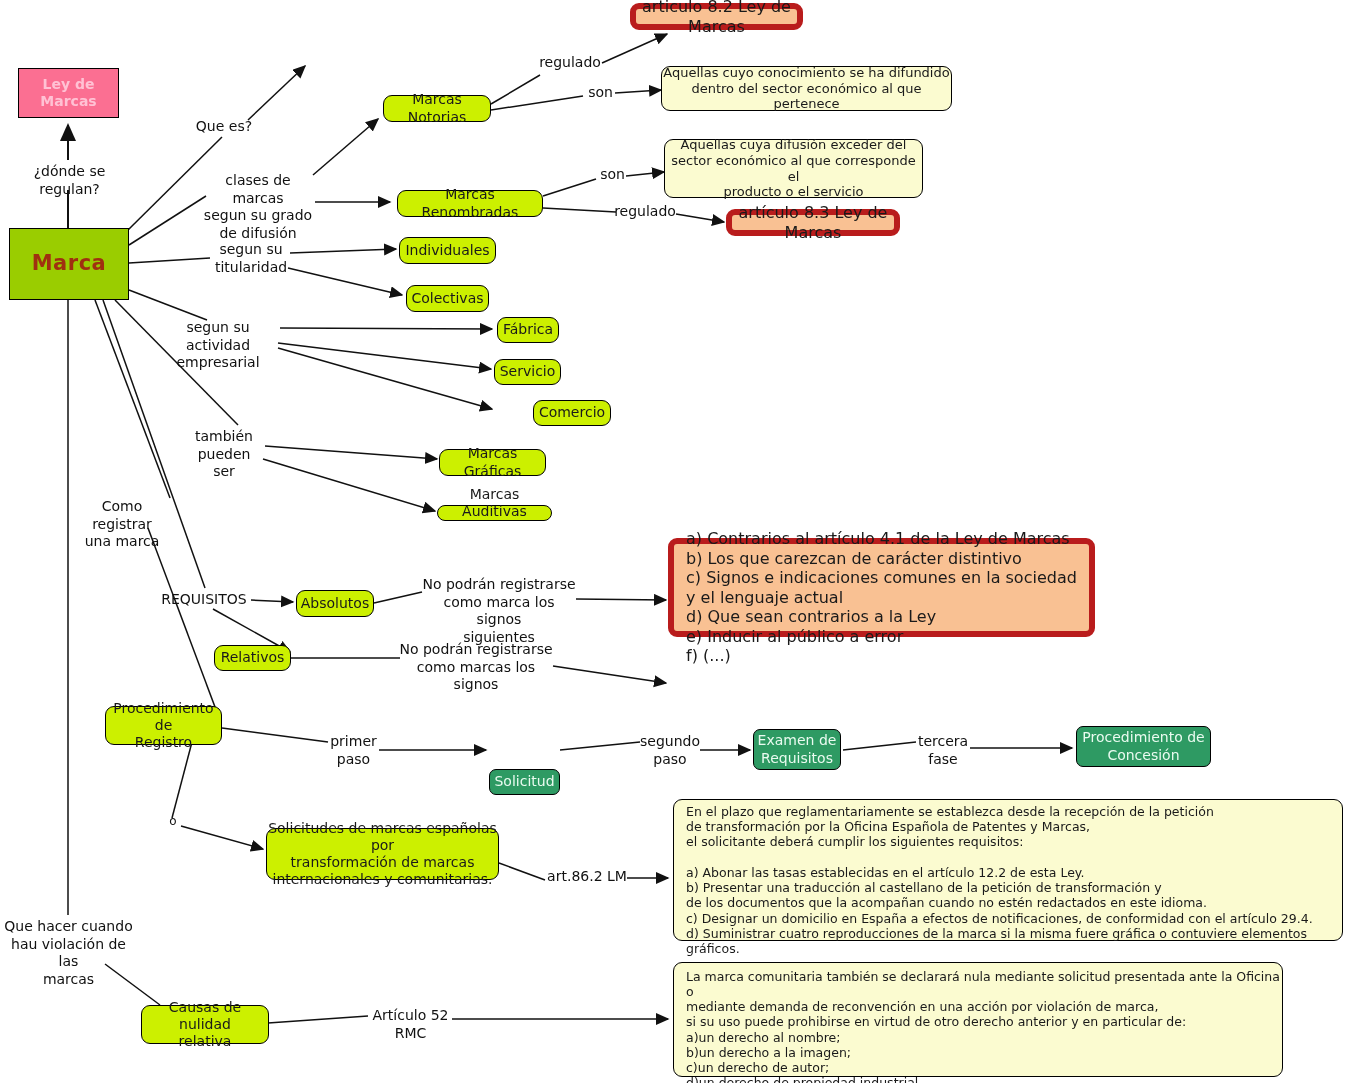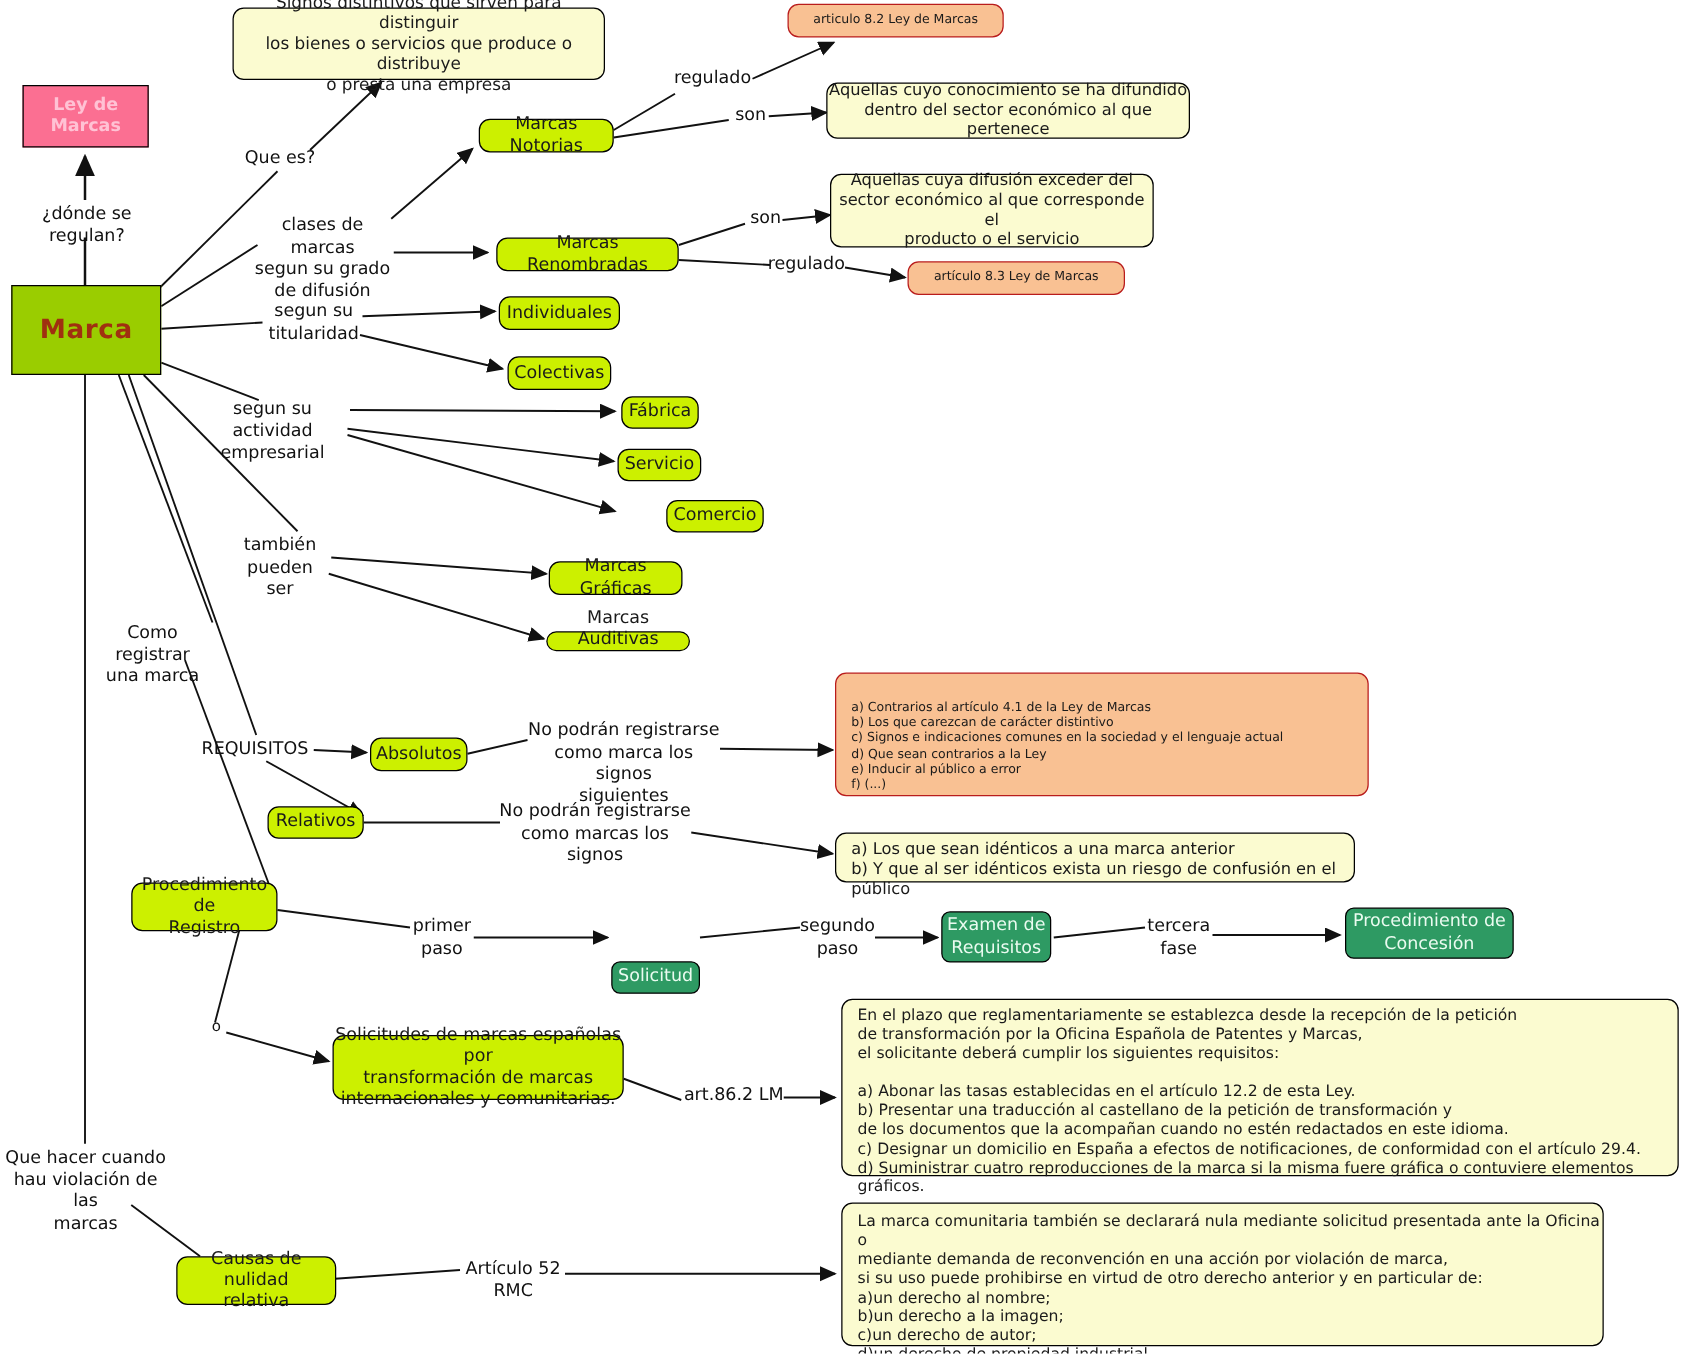--- a/index.html
+++ b/index.html
@@ -60,24 +60,24 @@
   }
   .n-cream {
     background: #FBFBD0;
     border: 1px solid #000000;
     border-radius: 9px;
     color: #1a1a1a;
     font-size: 13px;
   }
   .n-orange {
     background: #F9C193;
-    border: 1px solid #b91c1c;
+    border: 6px solid #b91c1c;
     border-radius: 9px;
     color: #1a1a1a;
-    font-size: 10px;
+    font-size: 16px;
   }
   .n-teal {
     background: #2E9A63;
     border: 1px solid #000000;
     border-radius: 7px;
     color: #EAFBF0;
     font-size: 14px;
   }
   .n-left {
     justify-content: flex-start;
@@ -181,25 +181,20 @@
   </svg>
 
   <div class="node n-law" style="left:18px; top:68px; width:101px; height:50px;">
     <span>Ley de Marcas</span>
   </div>
 
   <div class="node n-root" style="left:9px; top:228px; width:120px; height:72px;text-align:center;">
     <span>Marca</span>
   </div>
 
-  <div class="node n-cream" style="left:186px; top:6px; width:298px; height:58px; font-size:13.5px;">
-    <span>Signos distintivos que sirven para distinguir
-los bienes o servicios que produce o distribuye
-o presta una empresa</span>
-  </div>
 
   <div class="node n-orange" style="left:630px; top:3px; width:173px; height:27px;">
     <span>articulo 8.2 Ley de Marcas</span>
   </div>
 
   <div class="node n-green" style="left:383px; top:95px; width:108px; height:27px;">
     <span>Marcas Notorias</span>
   </div>
 
   <div class="node n-cream" style="left:661px; top:66px; width:291px; height:45px;">
@@ -259,24 +254,20 @@
   </div>
 
   <div class="node n-green" style="left:296px; top:590px; width:78px; height:27px;">
     <span>Absolutos</span>
   </div>
 
   <div class="node n-green" style="left:214px; top:645px; width:77px; height:26px;">
     <span>Relativos</span>
   </div>
 
-  <div class="node n-cream n-left" style="left:668px; top:666px; width:416px; height:40px;">
-    <span>a) Los que sean idénticos a una marca anterior
-b) Y que al ser idénticos exista un riesgo de confusión en el público</span>
-  </div>
 
   <div class="node n-green" style="left:105px; top:706px; width:117px; height:39px;">
     <span>Procedimiento de
 Registro</span>
   </div>
 
   <div class="node n-teal" style="left:489px; top:737px; width:71px; height:26px;margin-top:32px;">
     <span>Solicitud</span>
   </div>
 

